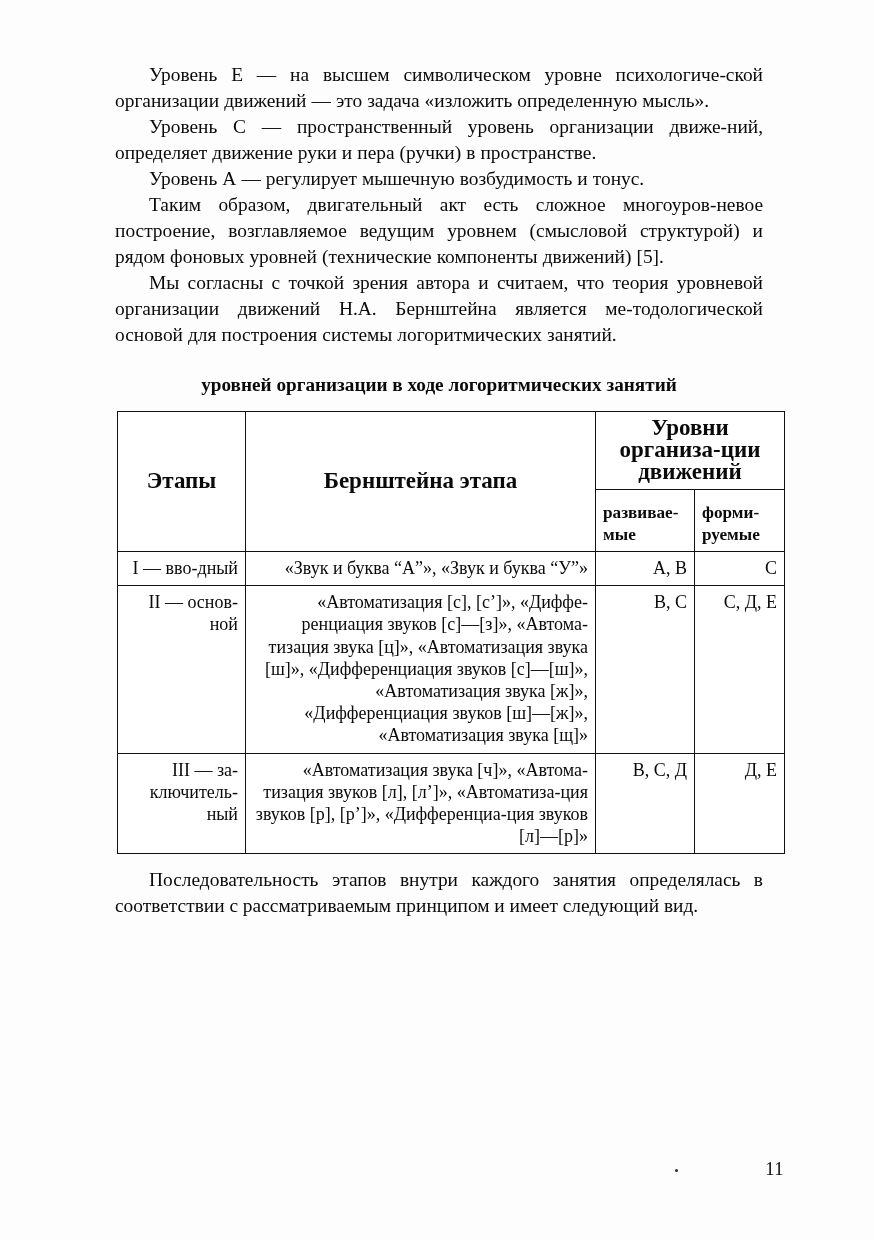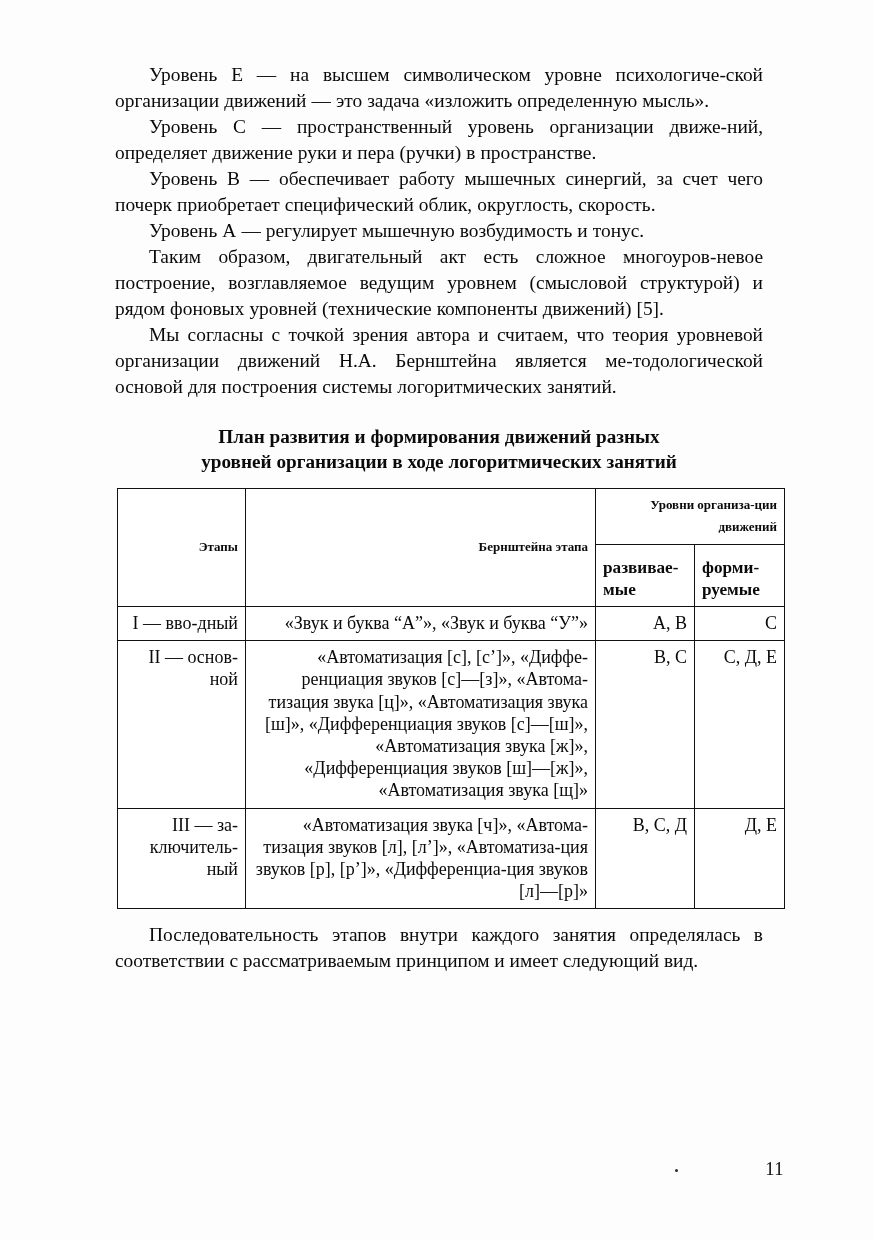--- a/index.html
+++ b/index.html
@@ -70,24 +70,24 @@
   table.plan td, table.plan th {
     border: 1.6px solid #111;
     padding: 5px 7px 6px 7px;
     vertical-align: top;
     font-size: 18px;
     line-height: 22.2px;
     font-weight: normal;
     text-align: right;
   }
   table.plan th.hcenter {
-    text-align: right;
+    text-align: center;
     font-weight: bold;
     vertical-align: middle;
-    font-size: 13px;
+    font-size: 23px;
     line-height: 22px;
   }
   table.plan th.hsub {
     text-align: left;
     font-weight: bold;
     vertical-align: top;
     font-size: 17.2px;
     line-height: 21.5px;
     padding-top: 12px;
   }
@@ -127,27 +127,25 @@
   }
 </style>
 </head>
 <body>
 
 <div class="page">
   <div class="content">
 
     <p class="para">Уровень Е — на высшем символическом уровне психологиче-ской организации движений — это задача «изложить определенную мысль».</p>
     <p class="para">Уровень С — пространственный уровень организации движе-ний, определяет движение руки и пера (ручки) в пространстве.</p>
-    <p class="para">Уровень В  — обеспечивает работу мышечных синергий, за счет чего почерк приобретает специфический облик, округлость, скорость.</p>
     <p class="para">Уровень А — регулирует мышечную возбудимость и тонус.</p>
     <p class="para">Таким образом, двигательный акт есть сложное многоуров-невое построение, возглавляемое ведущим уровнем (смысловой структурой) и рядом фоновых уровней (технические компоненты движений) [5].</p>
     <p class="para">Мы согласны с точкой зрения автора и считаем, что теория уровневой организации движений Н.А. Бернштейна является ме-тодологической основой для построения системы логоритмических занятий.</p>
 
     <div class="title-block">
-      <span class="tline">План развития и формирования движений разных</span>
       <span class="tline">уровней организации в ходе логоритмических занятий</span>
     </div>
 
     <table class="plan">
       <colgroup>
         <col class="col-stage">
         <col class="col-body">
         <col class="col-dev">
         <col class="col-form">
       </colgroup>

